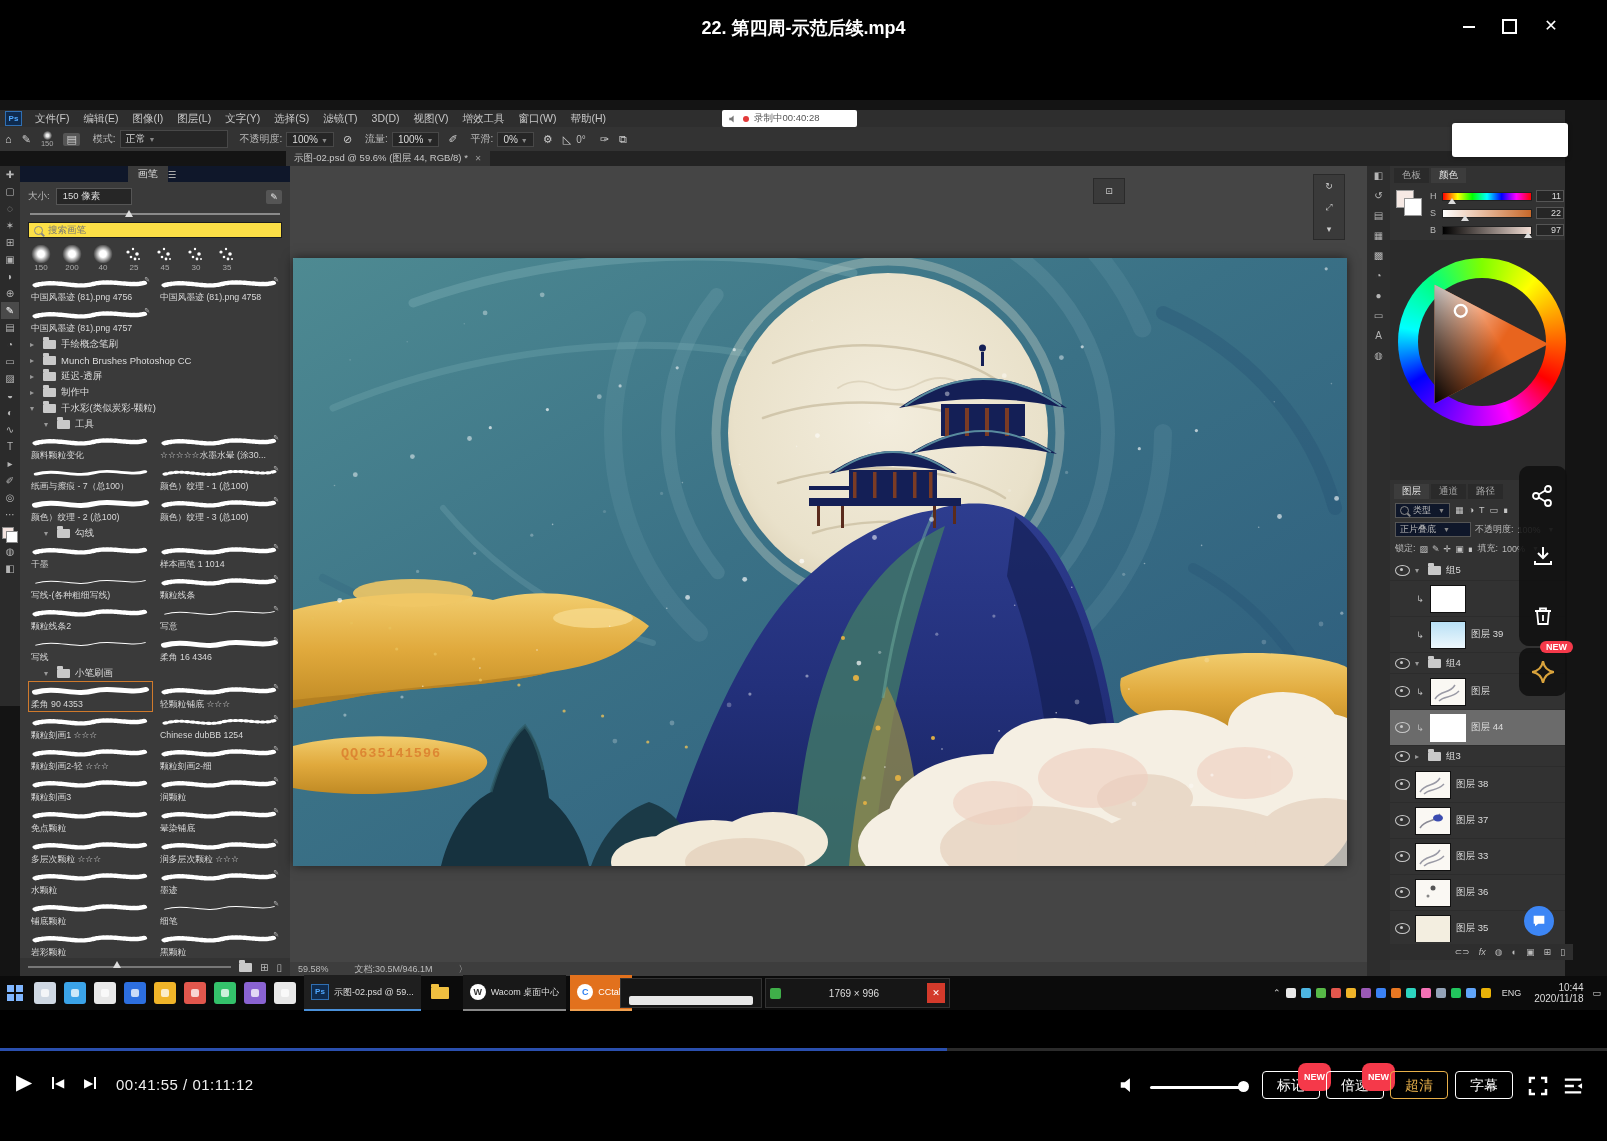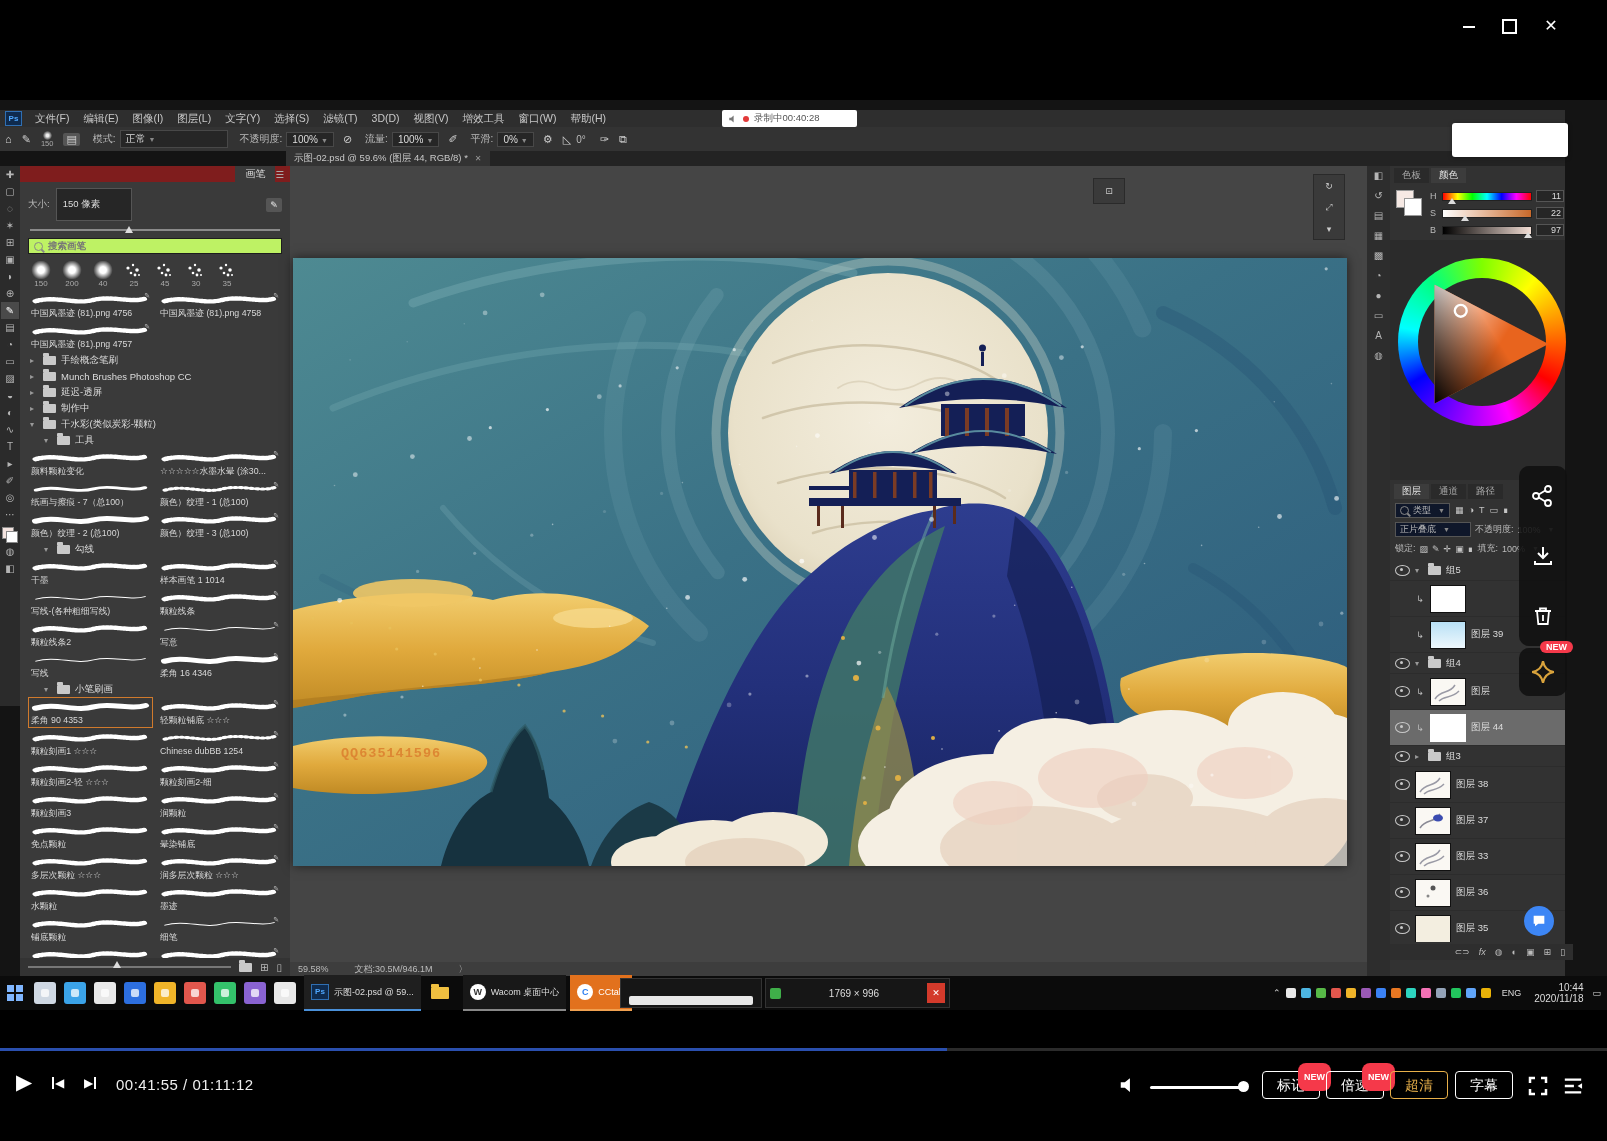--- a/index.html
+++ b/index.html
@@ -35,30 +35,30 @@
   .tabx{color:#999;font-size:8px;}
   
   #toolstrip{position:absolute;top:66px;left:0;width:20px;height:540px;background:#2b2b2b;display:flex;flex-direction:column;align-items:center;}
   .tool{width:18px;height:17px;text-align:center;line-height:17px;font-size:10px;color:#b5b5b5;}
   .tool.active{background:#4a4a4a;color:#fff;}
   #swatches{position:relative;width:16px;height:16px;margin-top:4px;}
   #fgswatch{position:absolute;left:0;top:0;width:10px;height:10px;background:#f4e4e0;border:1px solid #888;}
   #bgswatch{position:absolute;right:0;bottom:0;width:10px;height:10px;background:#fff;border:1px solid #888;}
   
   #brushpanel{position:absolute;top:66px;left:20px;width:270px;height:810px;background:#3a3a3a;overflow:hidden;font-size:9.5px;}
-  #bp-tabrow{height:16px;background:#7f1d1d;display:flex;align-items:center;justify-content:flex-end;}
+  #bp-tabrow{height:16px;background:#0f172a;display:flex;align-items:center;justify-content:center;}
   #bp-tab{background:#3a3a3a;color:#ddd;font-size:10px;padding:1px 10px;}
   #bp-menu{color:#aaa;margin-right:6px;}
   #bp-sizerow{display:flex;align-items:center;gap:6px;padding:6px 8px 2px;}
-  #bp-sizeval{background:#262626;border:1px solid #555;color:#ddd;padding:9px 6px;width:62px;font-size:9.5px;}
+  #bp-sizeval{background:#262626;border:1px solid #555;color:#ddd;padding:1px 6px;width:62px;font-size:9.5px;}
   #bp-toggle{margin-left:auto;width:16px;height:14px;background:#555;color:#eee;font-size:9px;text-align:center;line-height:14px;border-radius:2px;}
   #bp-slider{position:relative;height:10px;margin:2px 10px;}
   #bp-slider .line{position:absolute;top:4px;left:0;right:0;height:1.5px;background:#8a8a8a;}
   #bp-slider .thumb{position:absolute;top:1px;left:38%;width:0;height:0;border-left:4px solid transparent;border-right:4px solid transparent;border-bottom:7px solid #ddd;}
-  #bp-search{display:flex;align-items:center;gap:5px;background:#bef264;border:1px solid #1d1d1d;margin:3px 8px;height:14px;padding:0 5px;color:#777;font-weight:bold;}
+  #bp-search{display:flex;align-items:center;gap:5px;background:#fde047;border:1px solid #1d1d1d;margin:3px 8px;height:14px;padding:0 5px;color:#777;}
   .search-ico{width:7px;height:7px;border:1.5px solid #888;border-radius:50%;position:relative;flex:none;}
   .search-ico::after{content:"";position:absolute;width:4px;height:1.5px;background:#888;transform:rotate(45deg);left:6px;top:7px;}
   #bp-presets{display:flex;gap:5px;padding:4px 8px 2px;}
   .preset{display:flex;flex-direction:column;align-items:center;width:26px;}
   .preset .pth{width:20px;height:18px;}
   .preset .pn{font-size:8px;color:#aaa;}
   .soft{background:radial-gradient(circle,#fff 0%,#fff 25%,rgba(255,255,255,0) 72%);}
   #bp-grid,#bp-topitems{display:grid;grid-template-columns:1fr 1fr;column-gap:4px;padding:0 8px;}
   .brush-item{position:relative;padding:2px 2px 1px;border:1px solid transparent;}
   .brush-item.selected{border:1.5px solid #d07a2c;}
@@ -184,20 +184,21 @@
   #btn-quality{left:1390px;border-color:#e8b04a;color:#e8b04a;}
   #btn-sub{left:1455px;}
   #btn-mark .newbadge{top:-9px;right:-12px;} #btn-speed .newbadge{top:-9px;right:-12px;}
   #fs-btn{position:absolute;left:1526px;top:1074px;}
   #list-btn{position:absolute;left:1562px;top:1076px;}
 </style>
 </head>
 <body>
 
 <div id="titlebar">
+  <div id="vtitle">22. 第四周-示范后续.mp4</div>
   <div class="winbtn" id="win-min"></div>
   <div class="winbtn" id="win-max"></div>
   <div class="winbtn" id="win-close">✕</div>
 </div>
 
 <div id="video">
 
   <div id="menubar">
     <span class="pslogo">Ps</span>
     <div id="menu-items" style="display:flex;">

